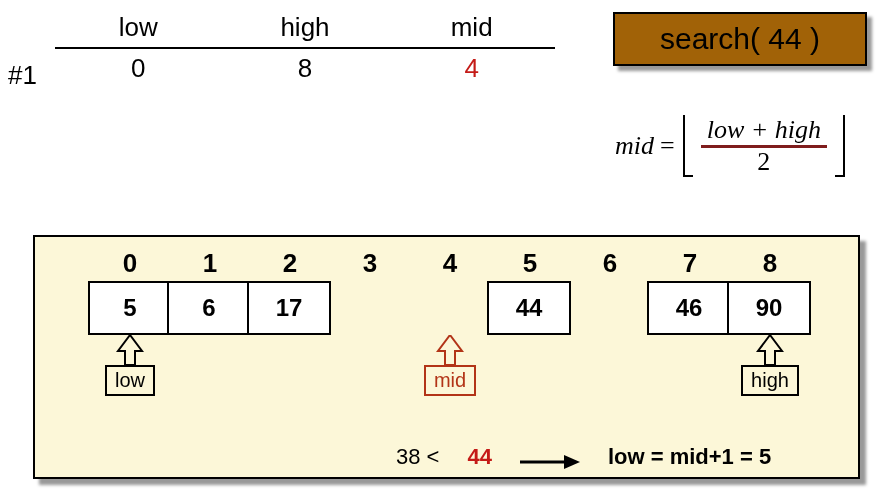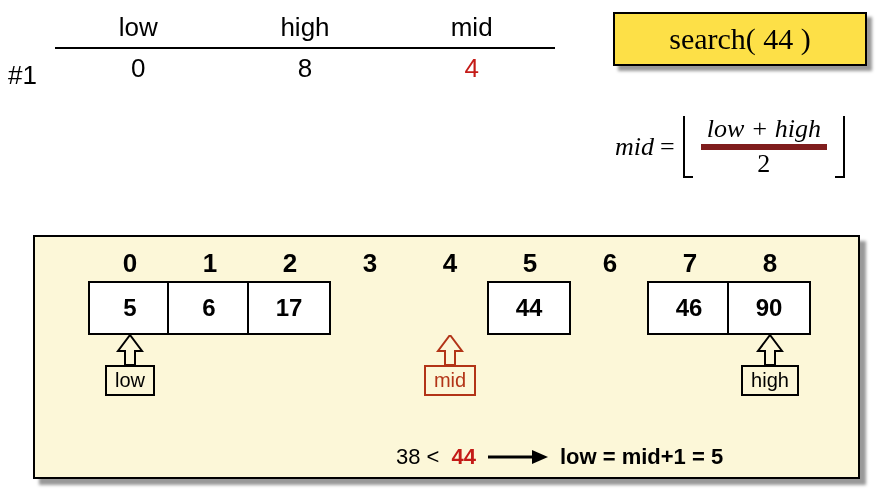--- a/index.html
+++ b/index.html
@@ -40,26 +40,26 @@
   .red { color: #c41b17; }
 
   
   .search-box {
     position: absolute;
     left: 613px;
     top: 12px;
     width: 250px;
     height: 50px;
     border: 2px solid #000;
-    background: #fde047;
+    background: #a16207;
     box-shadow: 5px 5px 3px #999;
     font-size: 30px;
     text-align: center;
     line-height: 50px;
-    font-family: Liberation Serif, serif;
+    font-family: Liberation Sans, sans-serif;
   }
 
   
   .formula {
     position: absolute;
     left: 615px;
     top: 115px;
     font-family: "Times New Roman", serif;
     font-style: italic;
     font-size: 26px;
@@ -78,21 +78,21 @@
   .floor-bracket.right {
     border-left: none;
     border-right: 2px solid #000;
   }
   .fraction {
     display: inline-flex;
     flex-direction: column;
     align-items: center;
     line-height: 1.1;
   }
-  .fraction .num { border-bottom: 6px solid #7f1d1d; padding: 0 6px; }
+  .fraction .num { border-bottom: 3px solid #7f1d1d; padding: 0 6px; }
   .fraction .den { padding: 0 6px; }
 
   
   .array-panel {
     position: absolute;
     left: 33px;
     top: 235px;
     width: 823px;
     height: 240px;
     background: #fcf7d8;
@@ -151,22 +151,22 @@
   .pointer.black { color: #000; }
   .pointer.redp  { color: #b23417; }
 
   
   .result {
     position: absolute;
     left: 361px;
     top: 207px;
     font-size: 22px;
     display: flex;
-    align-items: center;
-    gap: 12px;
+    align-items: flex-end;
+    gap: 28px;
     font-family: Arial, sans-serif;
   }
   .result .b { font-weight: bold; }
 </style>
 </head>
 <body>
 
 <div class="row-label">#1</div>
 <table class="state-table">
   <thead>

